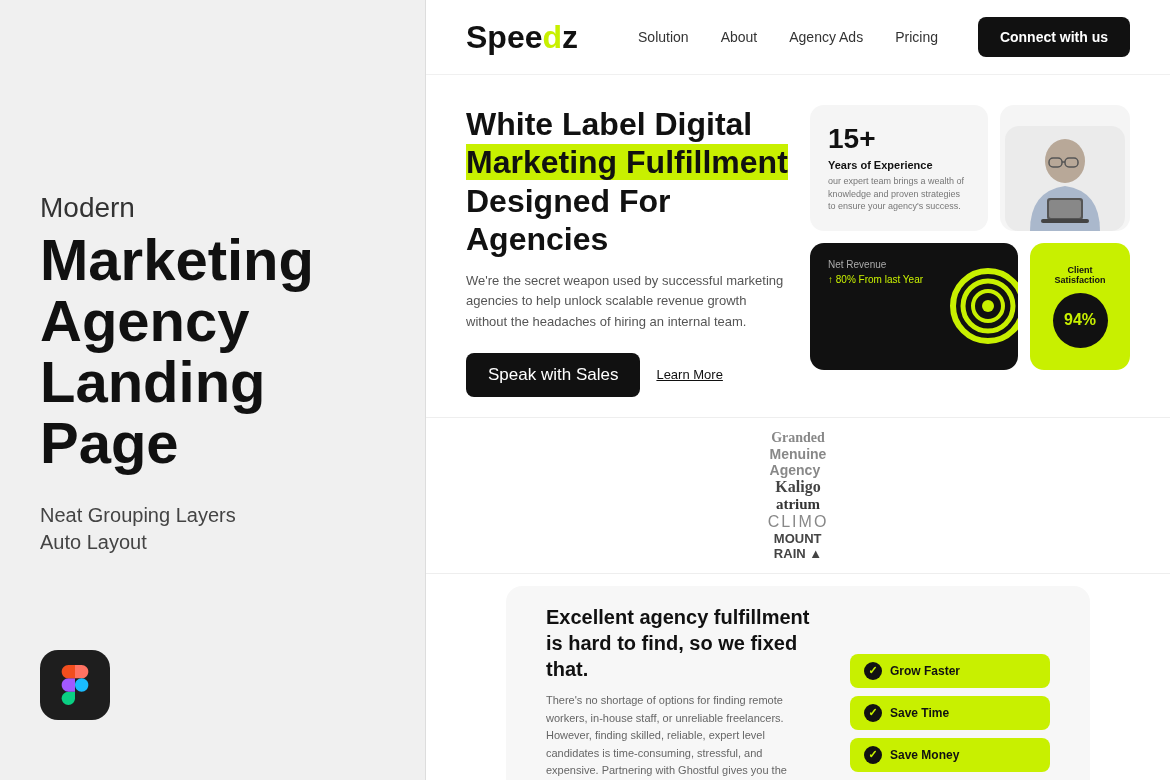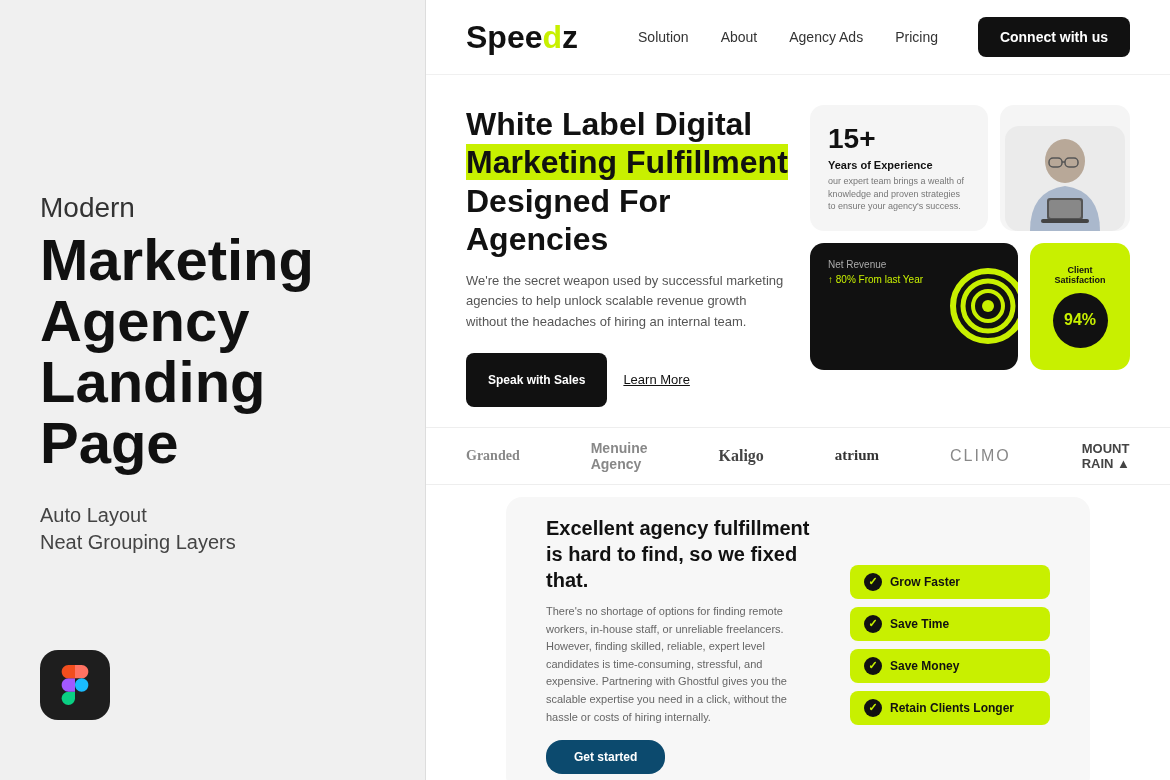--- a/index.html
+++ b/index.html
@@ -145,24 +145,24 @@
       margin-bottom: 20px;
     }
     .hero-buttons {
       display: flex;
       gap: 16px;
       align-items: center;
     }
     .btn-primary {
       background: #111;
       color: #fff;
-      padding: 20px 22px;
+      padding: 12px 22px;
       border-radius: 8px;
-      font-size: 12px;
-      font-weight: 700;
+      font-size: 17px;
+      font-weight: 400;
       cursor: pointer;
       border: none;
     }
     .btn-link {
       font-size: 13px;
       color: #111;
       text-decoration: underline;
       cursor: pointer;
     }
 
@@ -284,20 +284,21 @@
 
     
     .brands-section {
       padding: 12px 40px;
       display: flex;
       align-items: center;
       justify-content: space-between;
       border-top: 1px solid #eee;
       border-bottom: 1px solid #eee;
       flex-shrink: 0;
+      flex-direction: column;
     }
     .brand-name {
       font-size: 14px;
       font-weight: 600;
       color: #888;
     }
     .brand-name.serif { font-family: Georgia, serif; }
     .brand-name.bold-serif { font-family: Georgia, serif; font-weight: 800; font-size: 16px; color: #444;}
     .brand-name.light { font-weight: 300; font-size: 16px; letter-spacing: 2px; }
 
@@ -375,22 +376,22 @@
 
 <div class="left-panel">
   <div class="left-top">
     <div class="left-subtitle">Modern</div>
     <div class="left-title">
       <span>Marketing</span><br>
       <span>Agency</span><br>
       <span>Landing Page</span>
     </div>
     <div class="left-features">
+      <div class="left-feature">Neat Grouping Layers</div>
       <div class="left-feature">Auto Layout</div>
-      <div class="left-feature">Neat Grouping Layers</div>
     </div>
   </div>
   <div class="left-bottom">
     <div class="figma-icon">
       <svg class="figma-svg" viewBox="0 0 38 57" fill="none" xmlns="http://www.w3.org/2000/svg">
         <path d="M9.5 57C14.7467 57 19 52.7467 19 47.5V38H9.5C4.25329 38 0 42.2533 0 47.5C0 52.7467 4.25329 57 9.5 57Z" fill="#0ACF83"></path>
         <path d="M0 28.5C0 23.2533 4.25329 19 9.5 19H19V38H9.5C4.25329 38 0 33.7467 0 28.5Z" fill="#A259FF"></path>
         <path d="M0 9.5C0 4.25329 4.25329 0 9.5 0H19V19H9.5C4.25329 19 0 14.7467 0 9.5Z" fill="#F24E1E"></path>
         <path d="M19 0H28.5C33.7467 0 38 4.25329 38 9.5C38 14.7467 33.7467 19 28.5 19H19V0Z" fill="#FF7262"></path>
         <path d="M38 28.5C38 33.7467 33.7467 38 28.5 38C23.2533 38 19 33.7467 19 28.5C19 23.2533 23.2533 19 28.5 19C33.7467 19 38 23.2533 38 28.5Z" fill="#1ABCFE"></path>

